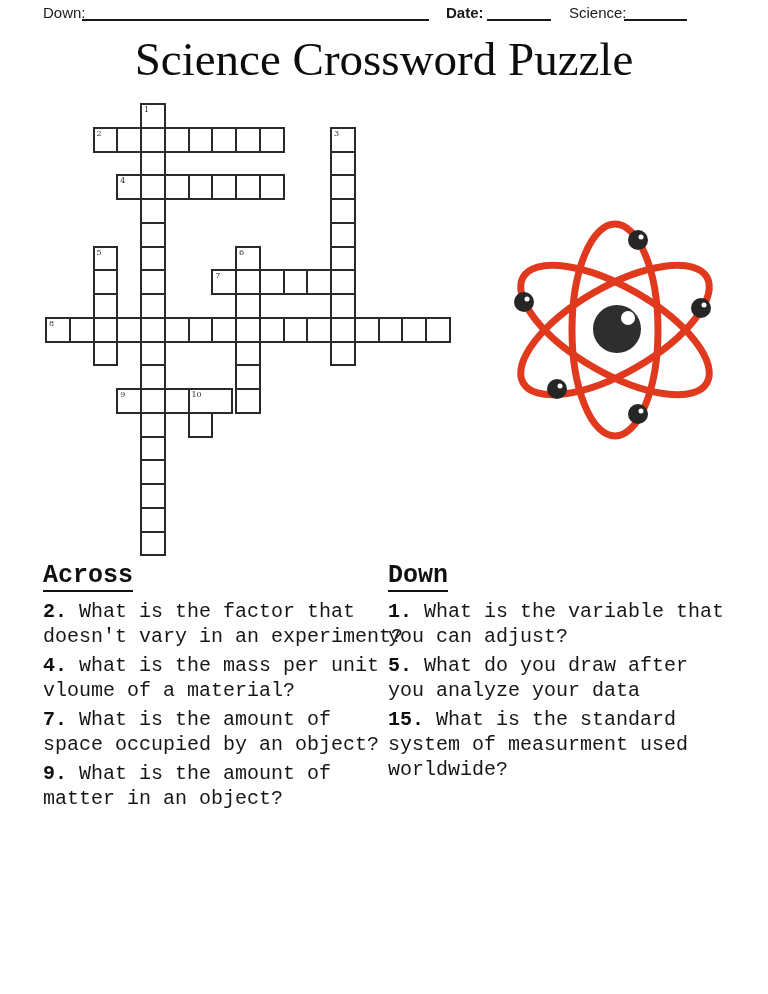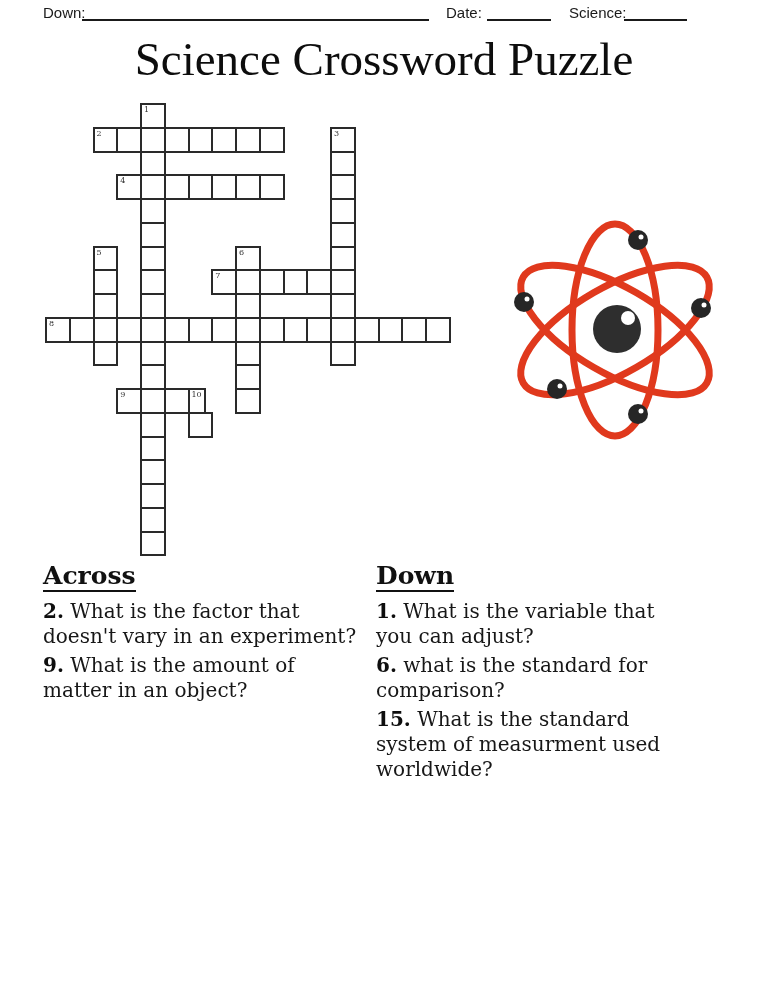--- a/index.html
+++ b/index.html
@@ -8,21 +8,21 @@
     font-family:"DejaVu Serif", serif;color:#161616;overflow:hidden;
   }
   
   .hdr-label{
     position:absolute;top:4px;
     font-family:"Liberation Sans", sans-serif;font-size:15px;color:#1a1a1a;
   }
   .hdr-line{position:absolute;top:5px;height:14px;border-bottom:2px solid #1a1a1a;}
   #name-label{left:43px;}
   #name-line{left:82px;width:347px;}
-  #date-label{left:446px;}
+  #date-label{left:446px;font-weight:bold;}
   #date-line{left:487px;width:64px;}
   #period-label{left:569px;}
   #period-line{left:624px;width:63px;}
   
   #page-title{
     position:absolute;top:33px;left:0;width:768px;text-align:center;
     font-family:"Liberation Serif", serif;font-size:47px;line-height:52px;color:#0d0d0d;
   }
   
   #grid{position:absolute;left:0;top:0;}
@@ -30,23 +30,23 @@
     position:absolute;box-sizing:border-box;background:#ffffff;
     border:2px solid #2a2a2a;
   }
   .cw-num{
     position:absolute;top:0px;left:2px;
     font-family:"DejaVu Serif", serif;font-size:8px;line-height:9px;color:#333;
   }
   
   #atom{position:absolute;left:500px;top:210px;}
   
-  .clues-col{position:absolute;top:562px;}
+  .clues-col{position:absolute;top:562px;font-family:Liberation Mono, monospace;}
   #across-col{left:43px;width:348px;}
-  #down-col{left:376px;width:330px;}
+  #down-col{left:388px;width:330px;}
   .clues-heading-wrap{margin:0 0 7px 0;}
   .clues-heading{
     display:inline-block;font-size:25px;line-height:28px;font-weight:bold;color:#111;
     border-bottom:2.5px solid #111;padding-bottom:0;
   }
   .clue{
     font-size:20px;line-height:25px;color:#171717;margin:0 0 4px 0;white-space:nowrap;
   }
   .clue b{font-weight:bold;color:#0e0e0e;}
 </style>
@@ -147,21 +147,21 @@
     <div class="cw-cell" style="left: 282.5px; top: 316.75px; width: 25.75px; height: 25.75px; border-color: rgb(42, 42, 42);"></div>
     <div class="cw-cell" style="left: 306.25px; top: 316.75px; width: 25.75px; height: 25.75px; border-color: rgb(42, 42, 42);"></div>
     <div class="cw-cell" style="left: 353.75px; top: 316.75px; width: 25.75px; height: 25.75px; border-color: rgb(42, 42, 42);"></div>
     <div class="cw-cell" style="left: 377.5px; top: 316.75px; width: 25.75px; height: 25.75px; border-color: rgb(42, 42, 42);"></div>
     <div class="cw-cell" style="left: 401.25px; top: 316.75px; width: 25.75px; height: 25.75px; border-color: rgb(42, 42, 42);"></div>
     <div class="cw-cell" style="left: 425px; top: 316.75px; width: 25.75px; height: 25.75px; border-color: rgb(42, 42, 42);"></div>
     <div class="cw-cell" style="left: 116.25px; top: 388px; width: 25.75px; height: 25.75px; border-color: rgb(42, 42, 42);">
       <span class="cw-num">9</span>
     </div>
     <div class="cw-cell" style="left: 163.75px; top: 388px; width: 25.75px; height: 25.75px; border-color: rgb(42, 42, 42);"></div>
-    <div class="cw-cell" style="left: 187.5px; top: 388px; width: 18px; height: 25.75px; border-color: rgb(42, 42, 42);">
+    <div class="cw-cell" style="left: 187.5px; top: 388px; width: 45px; height: 25.75px; border-color: rgb(42, 42, 42);">
       <span class="cw-num">10</span>
     </div>
     <div class="cw-cell" style="left: 187.5px; top: 411.75px; width: 25.75px; height: 25.75px; border-color: rgb(42, 42, 42);"></div>
   </div>
 
 <svg id="atom" width="225" height="240" viewBox="0 0 225 240">
   <ellipse cx="115" cy="120" rx="43" ry="106" fill="none" stroke-width="7" stroke="#e0391d"></ellipse>
   <ellipse cx="115" cy="120" rx="43" ry="106" fill="none" stroke-width="7" transform="rotate(60 115 120)" stroke="#e0391d"></ellipse>
   <ellipse cx="115" cy="120" rx="43" ry="106" fill="none" stroke-width="7" transform="rotate(-60 115 120)" stroke="#e0391d"></ellipse>
   <circle cx="117" cy="119" r="24" fill="#2e2e2e"></circle>
@@ -179,26 +179,28 @@
     <circle cx="141" cy="201" r="2.5" fill="#ffffff"></circle>
   </g>
 </svg>
 
 <div class="clues-col" id="across-col">
   <div class="clues-heading-wrap">
     <span class="clues-heading">Across</span>
   </div>
   <div id="across-items">
       <div class="clue"><b>2.</b> What is the factor that<br>doesn't vary in an experiment?</div>
+      <div class="clue"><b>4.</b> what is the mass per unit<br>vloume of a material?</div>
+      <div class="clue"><b>7.</b> What is the amount of<br>space occupied by an object?</div>
       <div class="clue"><b>9.</b> What is the amount of<br>matter in an object?</div>
     </div>
 </div>
 
 <div class="clues-col" id="down-col">
   <div class="clues-heading-wrap">
     <span class="clues-heading">Down</span>
   </div>
   <div id="down-items">
       <div class="clue"><b>1.</b> What is the variable that<br>you can adjust?</div>
-      <div class="clue"><b>6.</b> what is the standard for<br>comparison?</div>
+      <div class="clue"><b>5.</b> What do you draw after<br>you analyze your data</div>
       <div class="clue"><b>15.</b> What is the standard<br>system of measurment used<br>worldwide?</div>
     </div>
 </div>
 
 </body></html>

